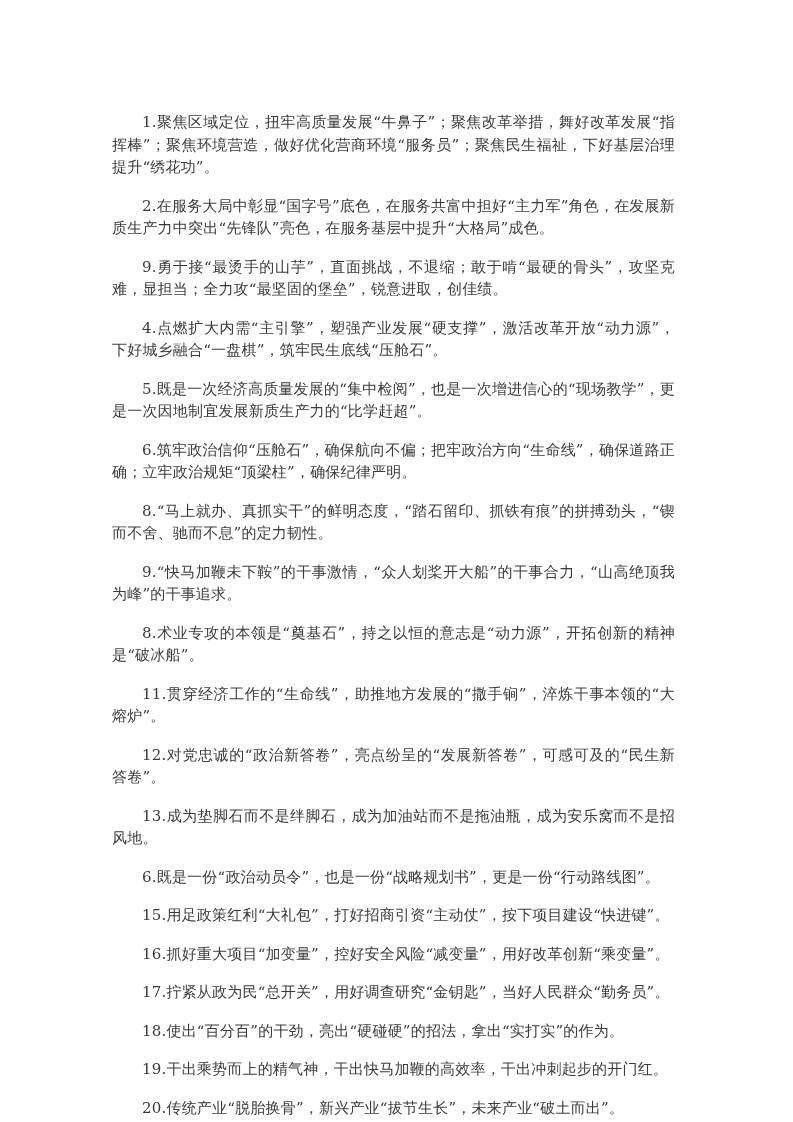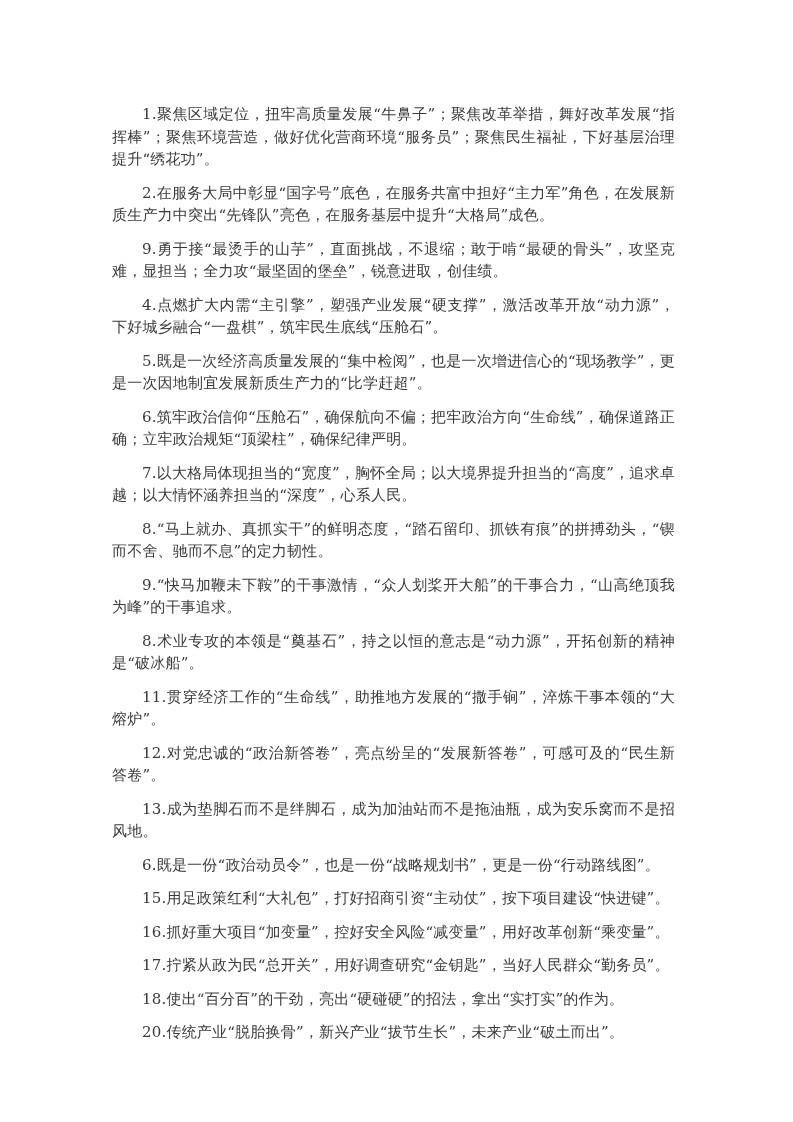--- a/index.html
+++ b/index.html
@@ -9,41 +9,41 @@
     left: 112px;
     top: 95px;
     width: 563px;
     font-family: "DejaVu Serif", "Liberation Serif", serif;
     font-size: 15px;
     line-height: 22.5px;
     color: #3a3a3a;
     text-align: justify;
   }
   .para {
-    margin: 8px 0 11px 0;
+    margin: 16px 0 11px 0;
     text-indent: 2em;
     letter-spacing: 0.2px;
   }
 </style>
 </head>
 <body>
 
 <div class="page">
   <p class="para">1.聚焦区域定位，扭牢高质量发展“牛鼻子”；聚焦改革举措，舞好改革发展“指挥棒”；聚焦环境营造，做好优化营商环境“服务员”；聚焦民生福祉，下好基层治理提升“绣花功”。</p>
   <p class="para">2.在服务大局中彰显“国字号”底色，在服务共富中担好“主力军”角色，在发展新质生产力中突出“先锋队”亮色，在服务基层中提升“大格局”成色。</p>
   <p class="para">9.勇于接“最烫手的山芋”，直面挑战，不退缩；敢于啃“最硬的骨头”，攻坚克难，显担当；全力攻“最坚固的堡垒”，锐意进取，创佳绩。</p>
   <p class="para">4.点燃扩大内需“主引擎”，塑强产业发展“硬支撑”，激活改革开放“动力源”，下好城乡融合“一盘棋”，筑牢民生底线“压舱石”。</p>
   <p class="para">5.既是一次经济高质量发展的“集中检阅”，也是一次增进信心的“现场教学”，更是一次因地制宜发展新质生产力的“比学赶超”。</p>
   <p class="para">6.筑牢政治信仰“压舱石”，确保航向不偏；把牢政治方向“生命线”，确保道路正确；立牢政治规矩“顶梁柱”，确保纪律严明。</p>
-  <p class="para">7.以大格局体现担当的“宽度”，胸怀全局；以大境界提升担当的“高度”，追求卓越；以大情怀涵养担当的“深度”，心系人民。</p>
   <p class="para">8.“马上就办、真抓实干”的鲜明态度，“踏石留印、抓铁有痕”的拼搏劲头，“锲而不舍、驰而不息”的定力韧性。</p>
   <p class="para">9.“快马加鞭未下鞍”的干事激情，“众人划桨开大船”的干事合力，“山高绝顶我为峰”的干事追求。</p>
   <p class="para">8.术业专攻的本领是“奠基石”，持之以恒的意志是“动力源”，开拓创新的精神是“破冰船”。</p>
   <p class="para">11.贯穿经济工作的“生命线”，助推地方发展的“撒手锏”，淬炼干事本领的“大熔炉”。</p>
   <p class="para">12.对党忠诚的“政治新答卷”，亮点纷呈的“发展新答卷”，可感可及的“民生新答卷”。</p>
   <p class="para">13.成为垫脚石而不是绊脚石，成为加油站而不是拖油瓶，成为安乐窝而不是招风地。</p>
   <p class="para">6.既是一份“政治动员令”，也是一份“战略规划书”，更是一份“行动路线图”。</p>
   <p class="para">15.用足政策红利“大礼包”，打好招商引资“主动仗”，按下项目建设“快进键”。</p>
   <p class="para">16.抓好重大项目“加变量”，控好安全风险“减变量”，用好改革创新“乘变量”。</p>
   <p class="para">17.拧紧从政为民“总开关”，用好调查研究“金钥匙”，当好人民群众“勤务员”。</p>
   <p class="para">18.使出“百分百”的干劲，亮出“硬碰硬”的招法，拿出“实打实”的作为。</p>
+  <p class="para">19.干出乘势而上的精气神，干出快马加鞭的高效率，干出冲刺起步的开门红。</p>
   <p class="para">20.传统产业“脱胎换骨”，新兴产业“拔节生长”，未来产业“破土而出”。</p>
 </div>
 
 </body></html>

